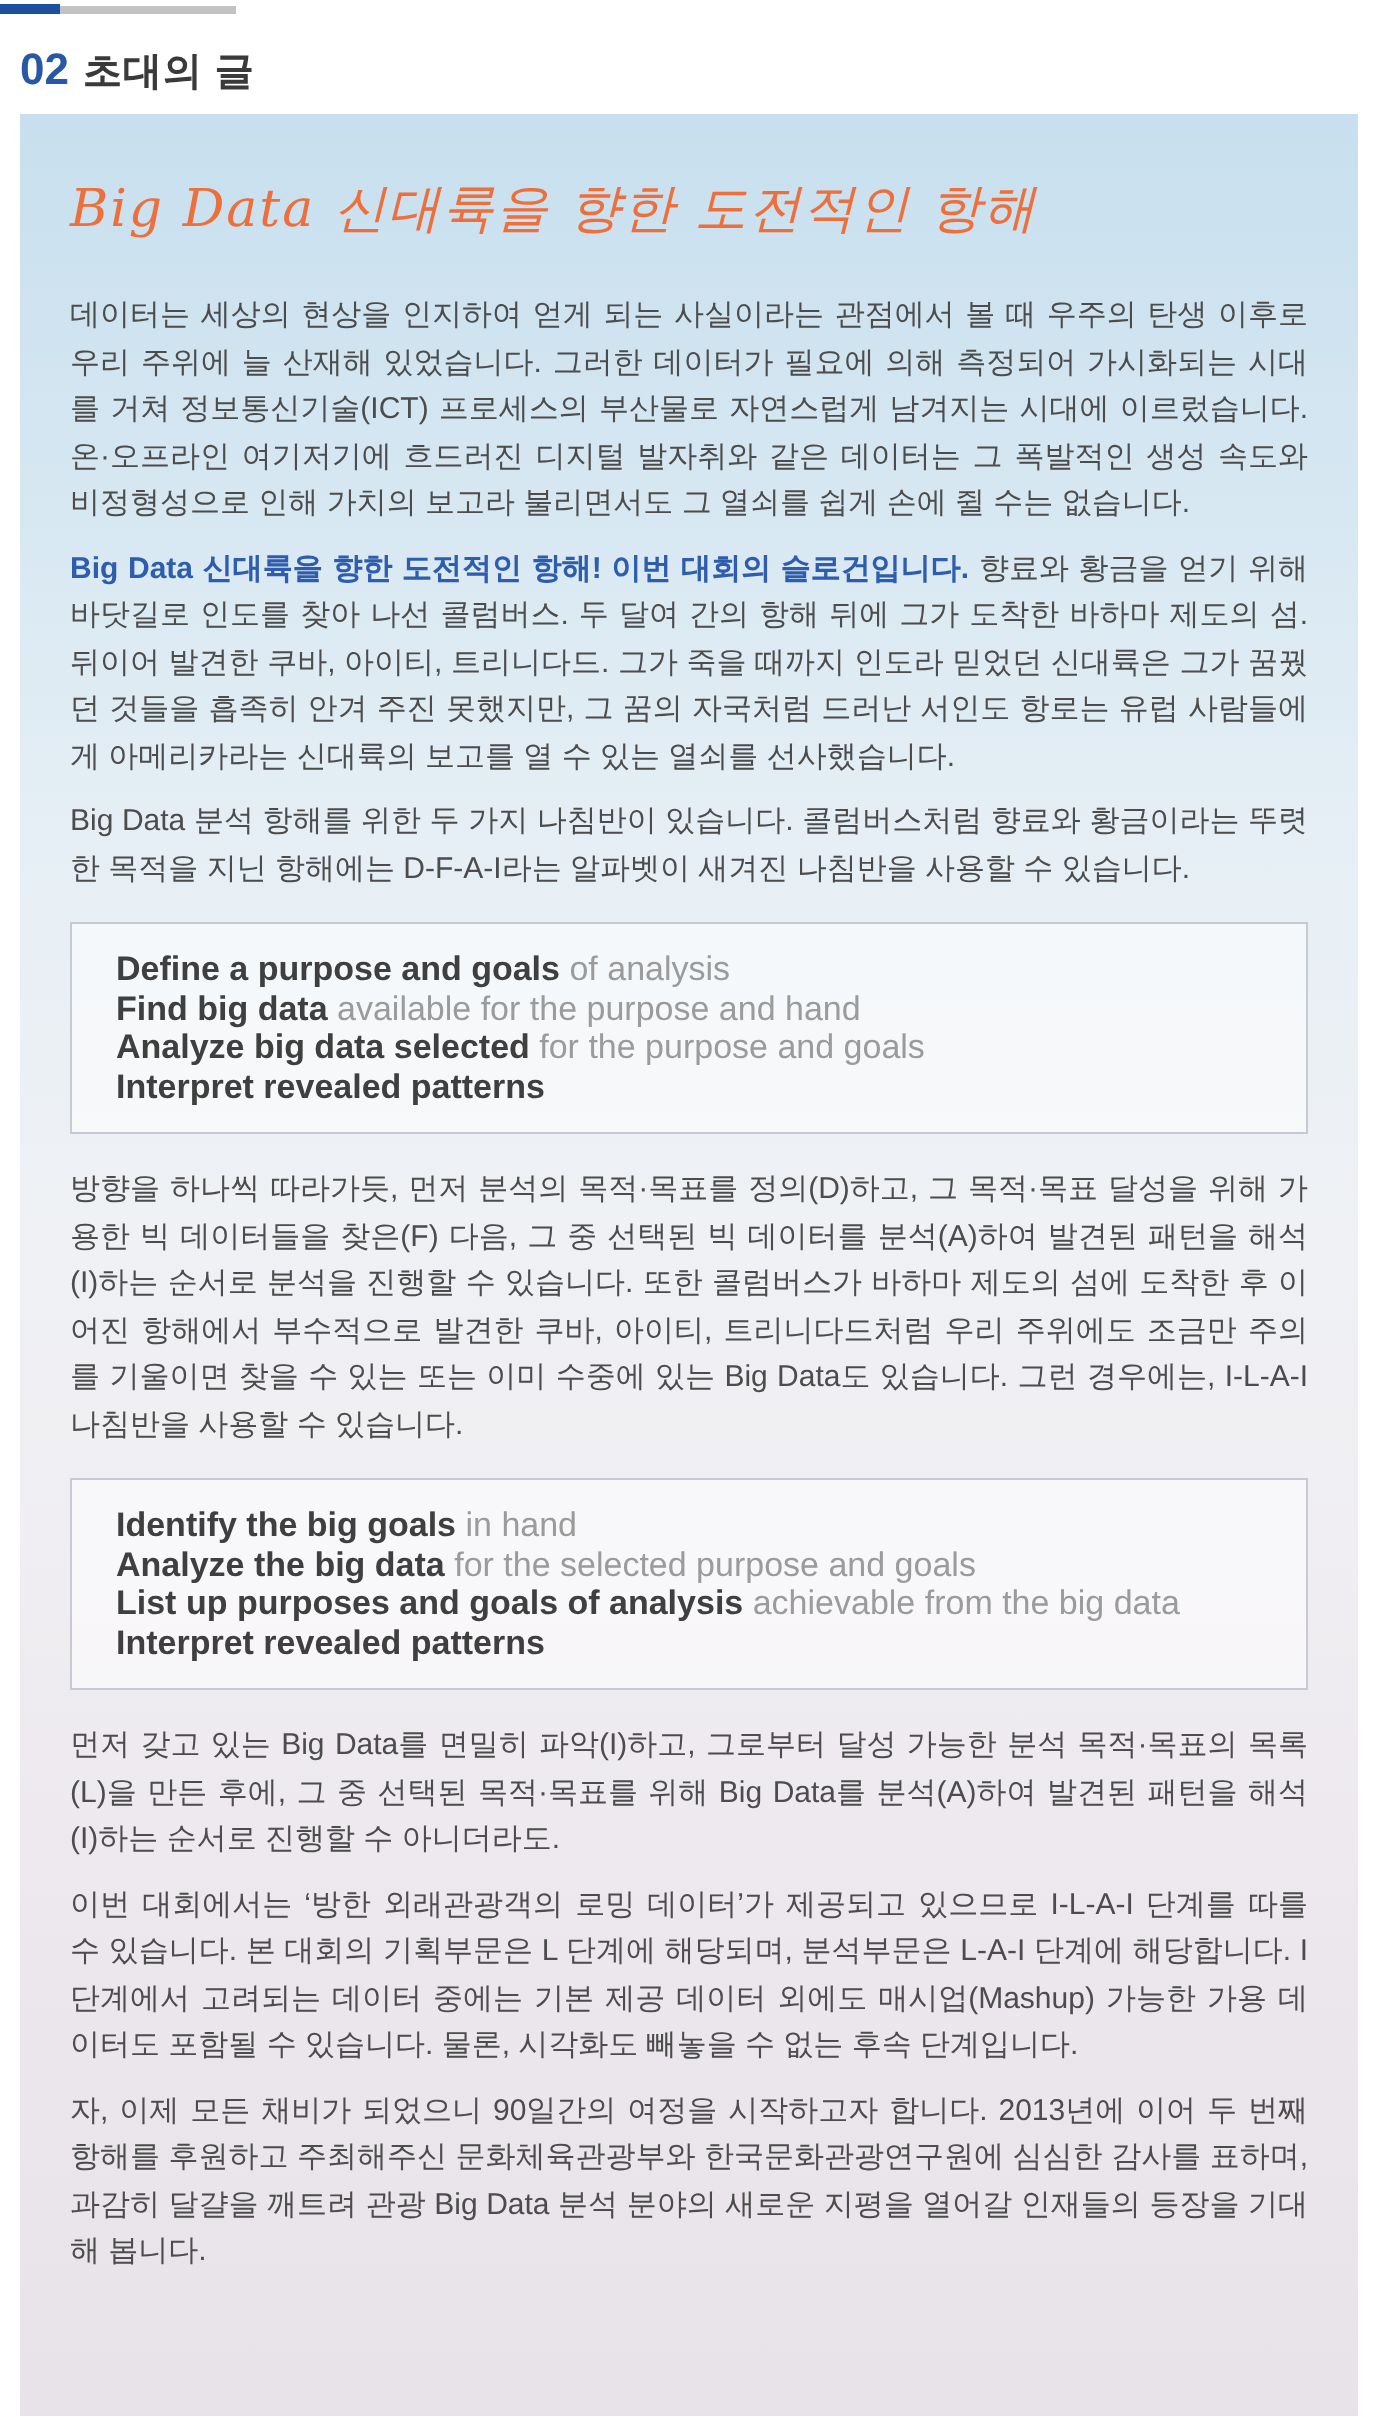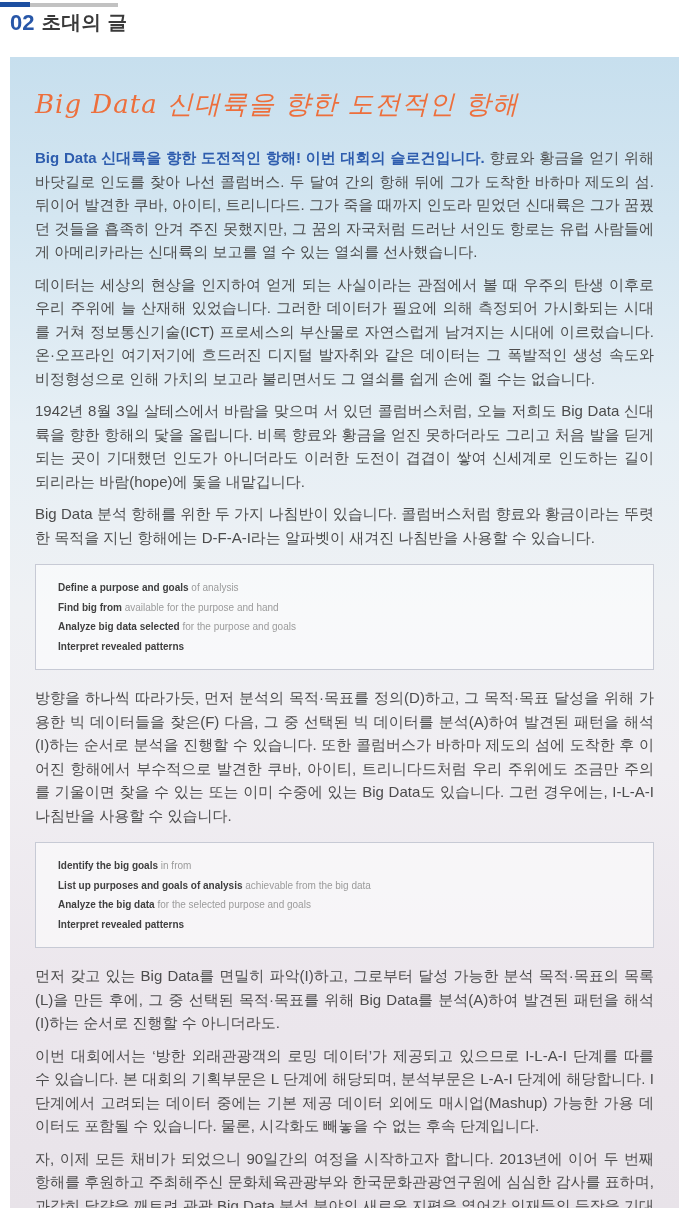--- a/index.html
+++ b/index.html
@@ -11,21 +11,21 @@
     width: 689px;
     height: 1210px;
     background: #ffffff;
     overflow: hidden;
   }
 
   
   .header { position: absolute; top: 0; left: 0; right: 0; height: 57px; background: #ffffff; }
   .accent-bar-blue { position: absolute; top: 2px; left: 0; width: 30px; height: 5px; background: #1d4fa1; }
   .accent-bar-gray { position: absolute; top: 3px; left: 30px; width: 88px; height: 4px; background: #c2c2c2; }
-  .header-row { position: absolute; top: 9px; left: 10px; display: flex; align-items: center; }
+  .header-row { position: absolute; top: 22px; left: 10px; display: flex; align-items: flex-start; }
   .header-number { color: #2857a8; font-size: 22px; font-weight: 700; }
   .header-title { color: #3a3a3a; font-size: 19.5px; font-weight: 700; margin-left: 7px; letter-spacing: 0.5px; }
 
   
   .panel {
     position: absolute;
     top: 57px; left: 10px; right: 10px; bottom: 2px;
     background: linear-gradient(180deg,
       #c7dfee 0%, #d4e6f1 14%, #e6eff5 32%,
       #eff1f4 48%, #f0eef2 62%, #ece7ed 80%, #e8e3e9 100%);
@@ -53,21 +53,21 @@
   .para:last-of-type { margin-bottom: 0; }
   .slogan { color: #2e5dae; font-weight: 700; }
 
   .compass-box {
     border: 1px solid #c7cad5;
     background: rgba(255, 255, 255, 0.55);
     padding: 13px 22px;
     margin: 15px 0 16px 0;
   }
   .compass-line {
-    font-size: 10px;
+    font-size: 17px;
     line-height: 19.5px;
     color: #9b9b9b;
   }
   .compass-line b { color: #3f3f3f; font-weight: 700; }
 </style>
 </head>
 <body>
 
 <div class="page">
 
@@ -77,41 +77,40 @@
     <div class="header-row">
       <span class="header-number">02</span>
       <span class="header-title">초대의 글</span>
     </div>
   </div>
 
   <div class="panel">
 
     <div class="doc-title">Big Data 신대륙을 향한 도전적인 항해</div>
 
+    <p class="para">데이터는 세상의 현상을 인지하여 얻게 되는 사실이라는 관점에서 볼 때 우주의 탄생 이후로 우리 주위에 늘 산재해 있었습니다. 그러한 데이터가 필요에 의해 측정되어 가시화되는 시대를 거쳐 정보통신기술(ICT) 프로세스의 부산물로 자연스럽게 남겨지는 시대에 이르렀습니다. 온·오프라인 여기저기에 흐드러진 디지털 발자취와 같은 데이터는 그 폭발적인 생성 속도와 비정형성으로 인해 가치의 보고라 불리면서도 그 열쇠를 쉽게 손에 쥘 수는 없습니다.</p>
+
     <p class="para"><span class="slogan">Big Data 신대륙을 향한 도전적인 항해! 이번 대회의 슬로건입니다.</span><span> 향료와 황금을 얻기 위해 바닷길로 인도를 찾아 나선 콜럼버스. 두 달여 간의 항해 뒤에 그가 도착한 바하마 제도의 섬. 뒤이어 발견한 쿠바, 아이티, 트리니다드. 그가 죽을 때까지 인도라 믿었던 신대륙은 그가 꿈꿨던 것들을 흡족히 안겨 주진 못했지만, 그 꿈의 자국처럼 드러난 서인도 항로는 유럽 사람들에게 아메리카라는 신대륙의 보고를 열 수 있는 열쇠를 선사했습니다.</span></p>
 
-    <p class="para">데이터는 세상의 현상을 인지하여 얻게 되는 사실이라는 관점에서 볼 때 우주의 탄생 이후로 우리 주위에 늘 산재해 있었습니다. 그러한 데이터가 필요에 의해 측정되어 가시화되는 시대를 거쳐 정보통신기술(ICT) 프로세스의 부산물로 자연스럽게 남겨지는 시대에 이르렀습니다. 온·오프라인 여기저기에 흐드러진 디지털 발자취와 같은 데이터는 그 폭발적인 생성 속도와 비정형성으로 인해 가치의 보고라 불리면서도 그 열쇠를 쉽게 손에 쥘 수는 없습니다.</p>
-
-    <p class="para">1942년 8월 3일 살테스에서 바람을 맞으며 서 있던 콜럼버스처럼, 오늘 저희도 Big Data 신대륙을 향한 항해의 닻을 올립니다. 비록 향료와 황금을 얻진 못하더라도 그리고 처음 발을 딛게 되는 곳이 기대했던 인도가 아니더라도 이러한 도전이 겹겹이 쌓여 신세계로 인도하는 길이 되리라는 바람(hope)에 돛을 내맡깁니다.</p>
 
     <p class="para">Big Data 분석 항해를 위한 두 가지 나침반이 있습니다. 콜럼버스처럼 향료와 황금이라는 뚜렷한 목적을 지닌 항해에는 D-F-A-I라는 알파벳이 새겨진 나침반을 사용할 수 있습니다.</p>
 
     <div class="compass-box">
       <div class="compass-line"><b>Define a purpose and goals</b><span> of analysis</span></div>
-      <div class="compass-line"><b>Find big from</b><span> available for the purpose and hand</span></div>
+      <div class="compass-line"><b>Find big data</b><span> available for the purpose and hand</span></div>
       <div class="compass-line"><b>Analyze big data selected</b><span> for the purpose and goals</span></div>
       <div class="compass-line"><b>Interpret revealed patterns</b><span></span></div>
     </div>
 
     <p class="para">방향을 하나씩 따라가듯, 먼저 분석의 목적·목표를 정의(D)하고, 그 목적·목표 달성을 위해 가용한 빅 데이터들을 찾은(F) 다음, 그 중 선택된 빅 데이터를 분석(A)하여 발견된 패턴을 해석(I)하는 순서로 분석을 진행할 수 있습니다. 또한 콜럼버스가 바하마 제도의 섬에 도착한 후 이어진 항해에서 부수적으로 발견한 쿠바, 아이티, 트리니다드처럼 우리 주위에도 조금만 주의를 기울이면 찾을 수 있는 또는 이미 수중에 있는 Big Data도 있습니다. 그런 경우에는, I-L-A-I 나침반을 사용할 수 있습니다.</p>
 
     <div class="compass-box">
-      <div class="compass-line"><b>Identify the big goals</b><span> in from</span></div>
+      <div class="compass-line"><b>Identify the big goals</b><span> in hand</span></div>
+      <div class="compass-line"><b>Analyze the big data</b><span> for the selected purpose and goals</span></div>
       <div class="compass-line"><b>List up purposes and goals of analysis</b><span> achievable from the big data</span></div>
-      <div class="compass-line"><b>Analyze the big data</b><span> for the selected purpose and goals</span></div>
       <div class="compass-line"><b>Interpret revealed patterns</b><span></span></div>
     </div>
 
     <p class="para">먼저 갖고 있는 Big Data를 면밀히 파악(I)하고, 그로부터 달성 가능한 분석 목적·목표의 목록(L)을 만든 후에, 그 중 선택된 목적·목표를 위해 Big Data를 분석(A)하여 발견된 패턴을 해석(I)하는 순서로 진행할 수 아니더라도.</p>
 
     <p class="para">이번 대회에서는 ‘방한 외래관광객의 로밍 데이터’가 제공되고 있으므로 I-L-A-I 단계를 따를 수 있습니다. 본 대회의 기획부문은 L 단계에 해당되며, 분석부문은 L-A-I 단계에 해당합니다. I 단계에서 고려되는 데이터 중에는 기본 제공 데이터 외에도 매시업(Mashup) 가능한 가용 데이터도 포함될 수 있습니다. 물론, 시각화도 빼놓을 수 없는 후속 단계입니다.</p>
 
     <p class="para">자, 이제 모든 채비가 되었으니 90일간의 여정을 시작하고자 합니다. 2013년에 이어 두 번째 항해를 후원하고 주최해주신 문화체육관광부와 한국문화관광연구원에 심심한 감사를 표하며, 과감히 달걀을 깨트려 관광 Big Data 분석 분야의 새로운 지평을 열어갈 인재들의 등장을 기대해 봅니다.</p>
 
   </div>

